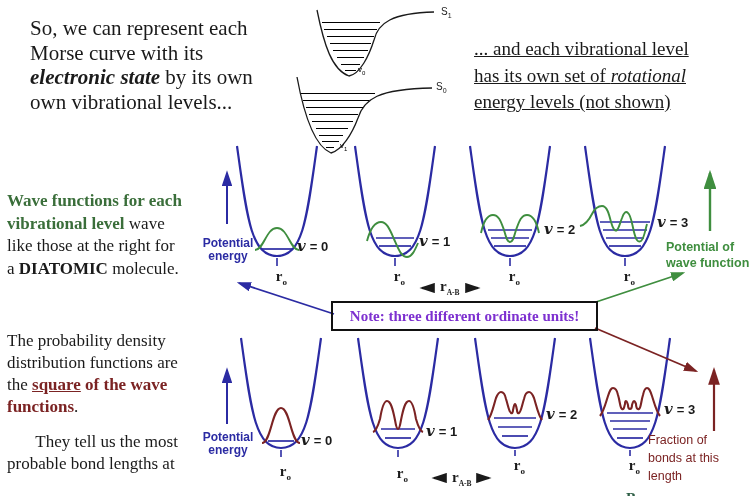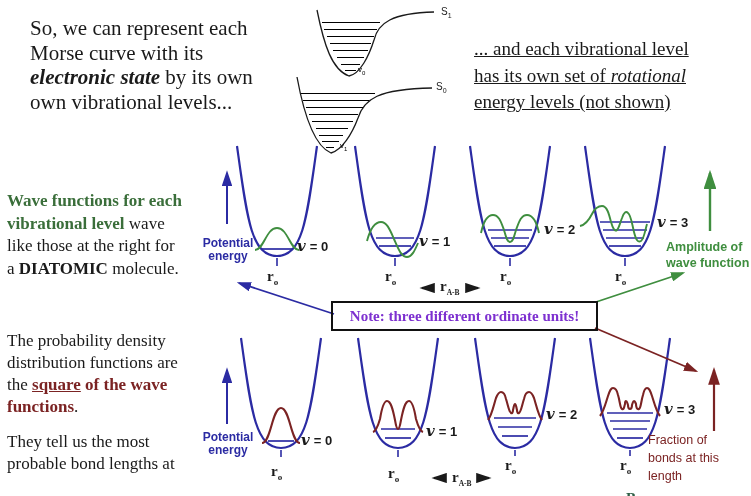--- a/index.html
+++ b/index.html
@@ -16,33 +16,33 @@
   .fb{fill:var(--c-blue);stroke:none;}
   .fg{fill:var(--c-green);stroke:none;}
   .fm{fill:var(--c-maroon);stroke:none;}
   .fk{fill:#1a1a1a;stroke:none;}
   .intro{left:30px;top:16px;font-size:21px;line-height:24.5px;}
   .rot-note{left:474px;top:36px;font-size:19px;line-height:26.5px;text-decoration:underline;}
   .wave-text{left:7px;top:190px;font-size:17px;line-height:22.5px;}
   .wave-text .grn{color:var(--c-greendark);font-weight:bold;}
   .prob-text{left:7px;top:330px;font-size:17px;line-height:22px;}
   .prob-text .mar{color:var(--c-maroon);font-weight:bold;}
-  .prob-text .p2{margin-top:13px;}
+  .prob-text .p2{margin-top:13px;text-align:right;}
   .note-box{left:331px;top:301px;width:263px;height:26px;border:2px solid #111;
     text-align:center;line-height:26px;font-size:15px;font-weight:bold;color:var(--c-purple);}
   .axis-label{width:54px;text-align:center;color:var(--c-blue);white-space:nowrap;
     font-family:"Liberation Sans",sans-serif;font-weight:bold;font-size:12px;line-height:12.5px;}
   .amp-label{left:666px;top:240px;color:var(--c-green);white-space:nowrap;
     font-family:"Liberation Sans",sans-serif;font-weight:bold;font-size:12.5px;line-height:15.5px;}
   .frac-label{left:648px;top:431px;color:var(--c-maroon);white-space:nowrap;
     font-family:"Liberation Sans",sans-serif;font-weight:normal;font-size:12.5px;line-height:18px;}
   .vlabel{font-weight:bold;white-space:nowrap;}
   .vsym{font-family:"DejaVu Serif",serif;font-style:italic;font-weight:bold;font-size:15px;}
   .veq{font-family:"Liberation Sans",sans-serif;font-weight:bold;font-size:13px;margin-left:4px;}
-  .r0{font-weight:bold;font-size:15px;width:20px;text-align:left;}
+  .r0{font-weight:bold;font-size:15px;width:20px;text-align:right;}
   .r0 sub{font-size:9px;}
   .rab{font-weight:bold;font-size:15px;}
   .rab sub{font-size:7.5px;}
   .slabel{font-family:"Liberation Sans",sans-serif;font-size:10px;}
   .slabel sub{font-size:7px;}
   .mlabel{font-family:"Liberation Sans",sans-serif;font-size:8px;color:#000;}
   .mlabel sub{font-size:6px;}
   .footer-partial{left:626px;top:490px;height:6px;overflow:hidden;font-weight:bold;
     font-size:15px;color:#2e5f46;}
 </style>
@@ -213,21 +213,21 @@
 <div class="abs axis-label" style="left:201px;top:237px;">
   <div>Potential</div>
   <div>energy</div>
 </div>
 <div class="abs axis-label" style="left:201px;top:431px;">
   <div>Potential</div>
   <div>energy</div>
 </div>
 
 <div class="abs amp-label">
-  <div>Amplitude of</div>
+  <div>Potential of</div>
   <div>wave function</div>
 </div>
 
 <div class="abs frac-label">
   <div>Fraction of</div>
   <div>bonds at this</div>
   <div>length</div>
 </div>
 
 <div class="abs vlabel" style="left:297px;top:237px;"><span class="vsym">v</span><span class="veq">= 0</span></div>

